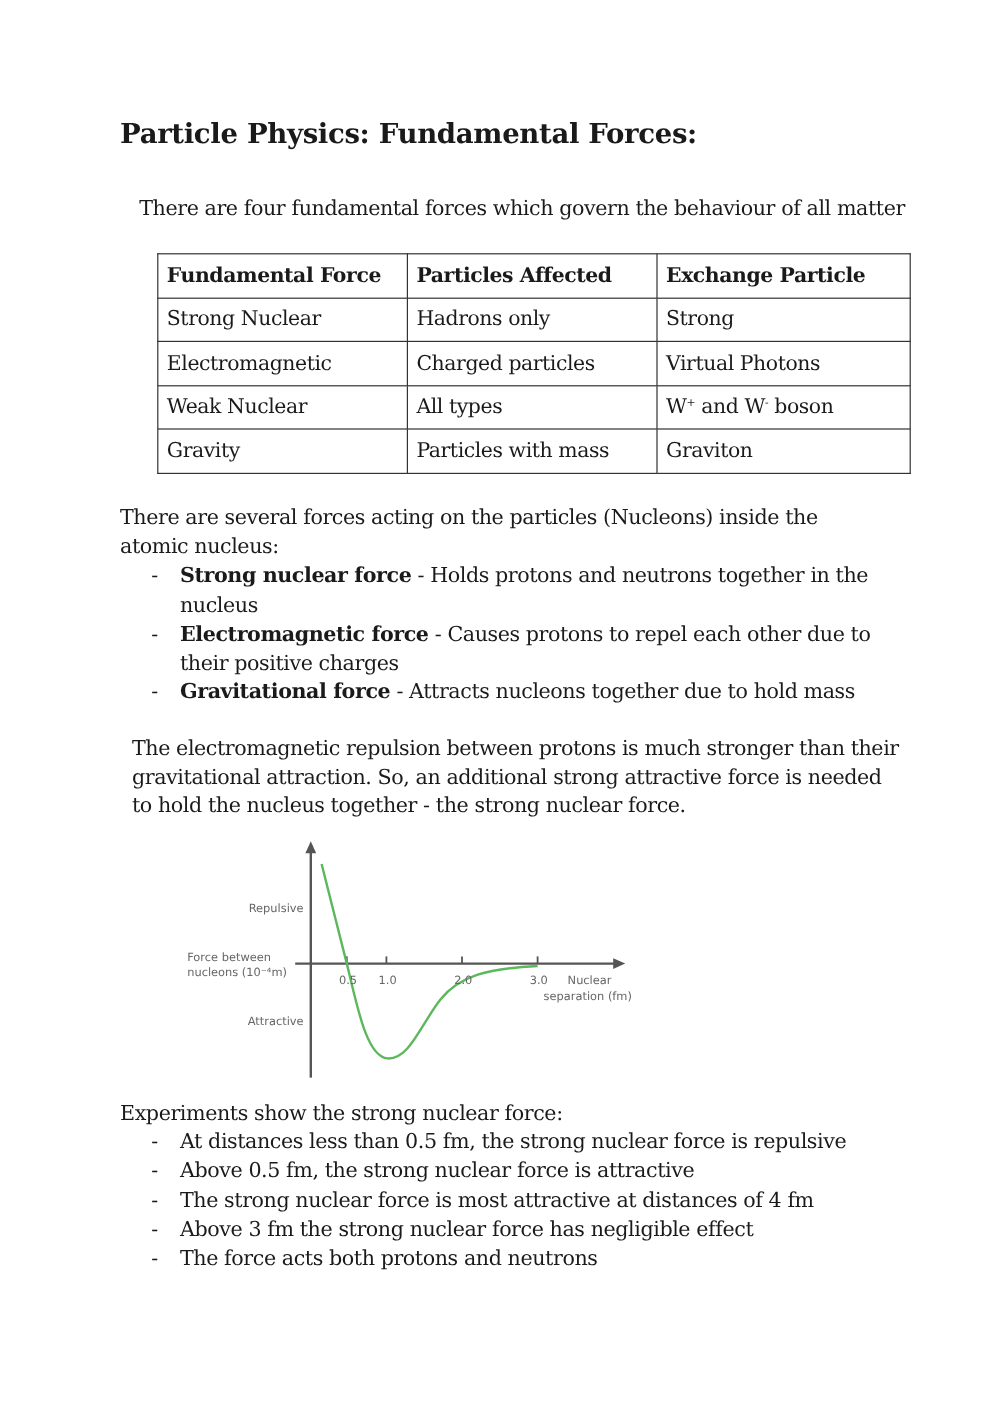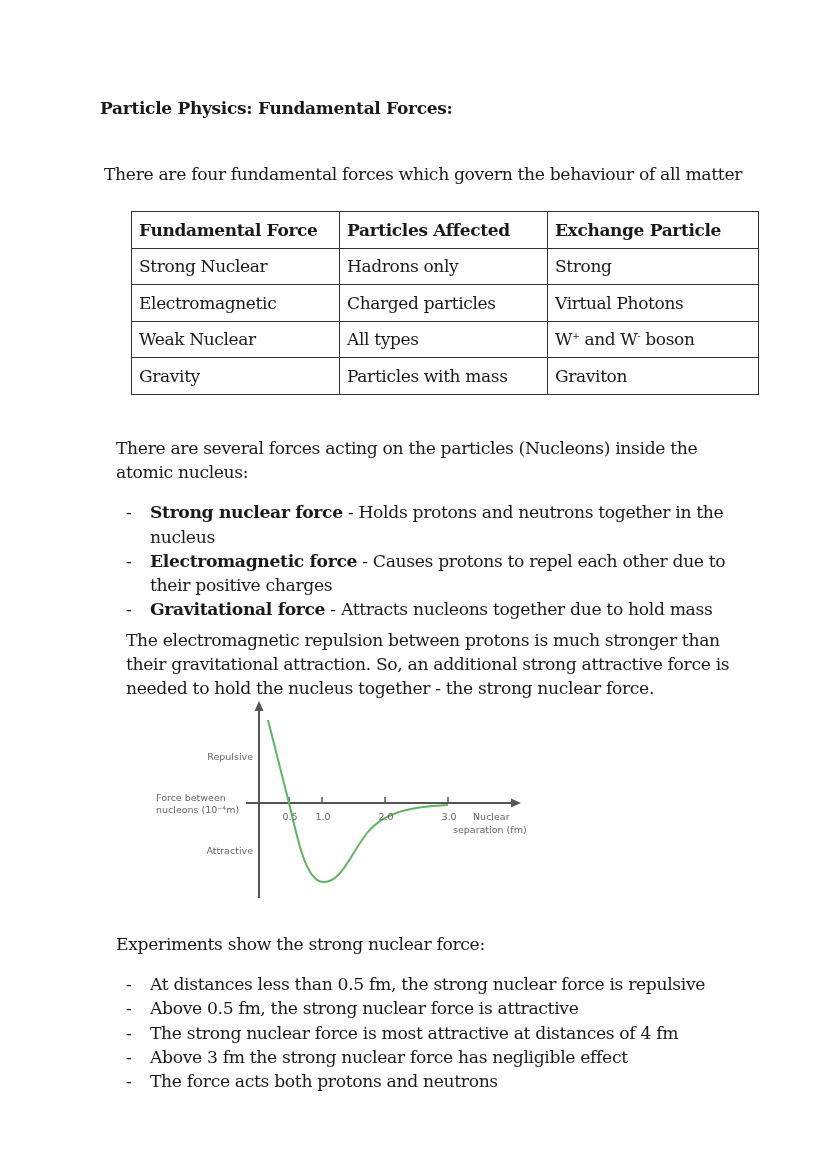--- a/index.html
+++ b/index.html
@@ -4,45 +4,45 @@
   <style>
     html, body { margin: 0; padding: 0; background: #ffffff; }
     body {
       width: 828px; height: 1173px; position: relative; overflow: hidden;
       font-family: "DejaVu Serif", "Liberation Serif", serif;
       color: #1a1a1a;
     }
     .page { position: absolute; left: 100px; top: 0; width: 640px; }
     h1 {
       position: absolute; top: 98px; left: 0; margin: 0;
-      font-size: 17px; font-weight: bold; letter-spacing: -0.3px;
+      font-size: 23px; font-weight: bold; letter-spacing: -0.3px;
       white-space: nowrap;
     }
     p, li { font-size: 17.2px; line-height: 24.2px; letter-spacing: -0.35px; }
-    .intro { position: absolute; top: 162px; left: 4px; margin: 0; white-space: nowrap; }
+    .intro { position: absolute; top: 162px; left: 16px; margin: 0; white-space: nowrap; }
     table.forces {
       position: absolute; top: 211px; left: 0;
       border-collapse: collapse; width: 627px; table-layout: fixed; margin-left: 31px;
     }
     table.forces th, table.forces td {
       border: 1.3px solid #333;
       height: 35.5px; padding: 0 7px; text-align: left;
       font-size: 17px; letter-spacing: -0.35px; white-space: nowrap;
     }
     table.forces th { font-weight: bold; }
     sup { font-size: 9px; vertical-align: 6px; }
     ul.dash { list-style: none; margin: 0; padding: 0; }
     ul.dash li { position: relative; padding-left: 50px; margin: 0; }
     ul.dash li::before {
       content: "-"; position: absolute; left: 26px; top: 0;
     }
     .block1 { position: absolute; top: 420px; left: 0; width: 640px; }
     .block2 { position: absolute; top: 612px; left: 10px; width: 640px; }
     .block3 { position: absolute; top: 916px; left: 0; width: 640px; }
-    .block1 p, .block2 p, .block3 p { margin: 16px; }
+    .block1 p, .block2 p, .block3 p { margin: 0; }
     b { font-weight: bold; }
     .graph { position: absolute; left: 145px; top: 695px; width: 400px; height: 210px; }
     .graph text { font-family: "DejaVu Sans", "Liberation Sans", sans-serif; fill: #666; }
   </style>
 </head>
 <body>
 
 <div class="page">
 
   <h1>Particle Physics: Fundamental Forces:</h1>

